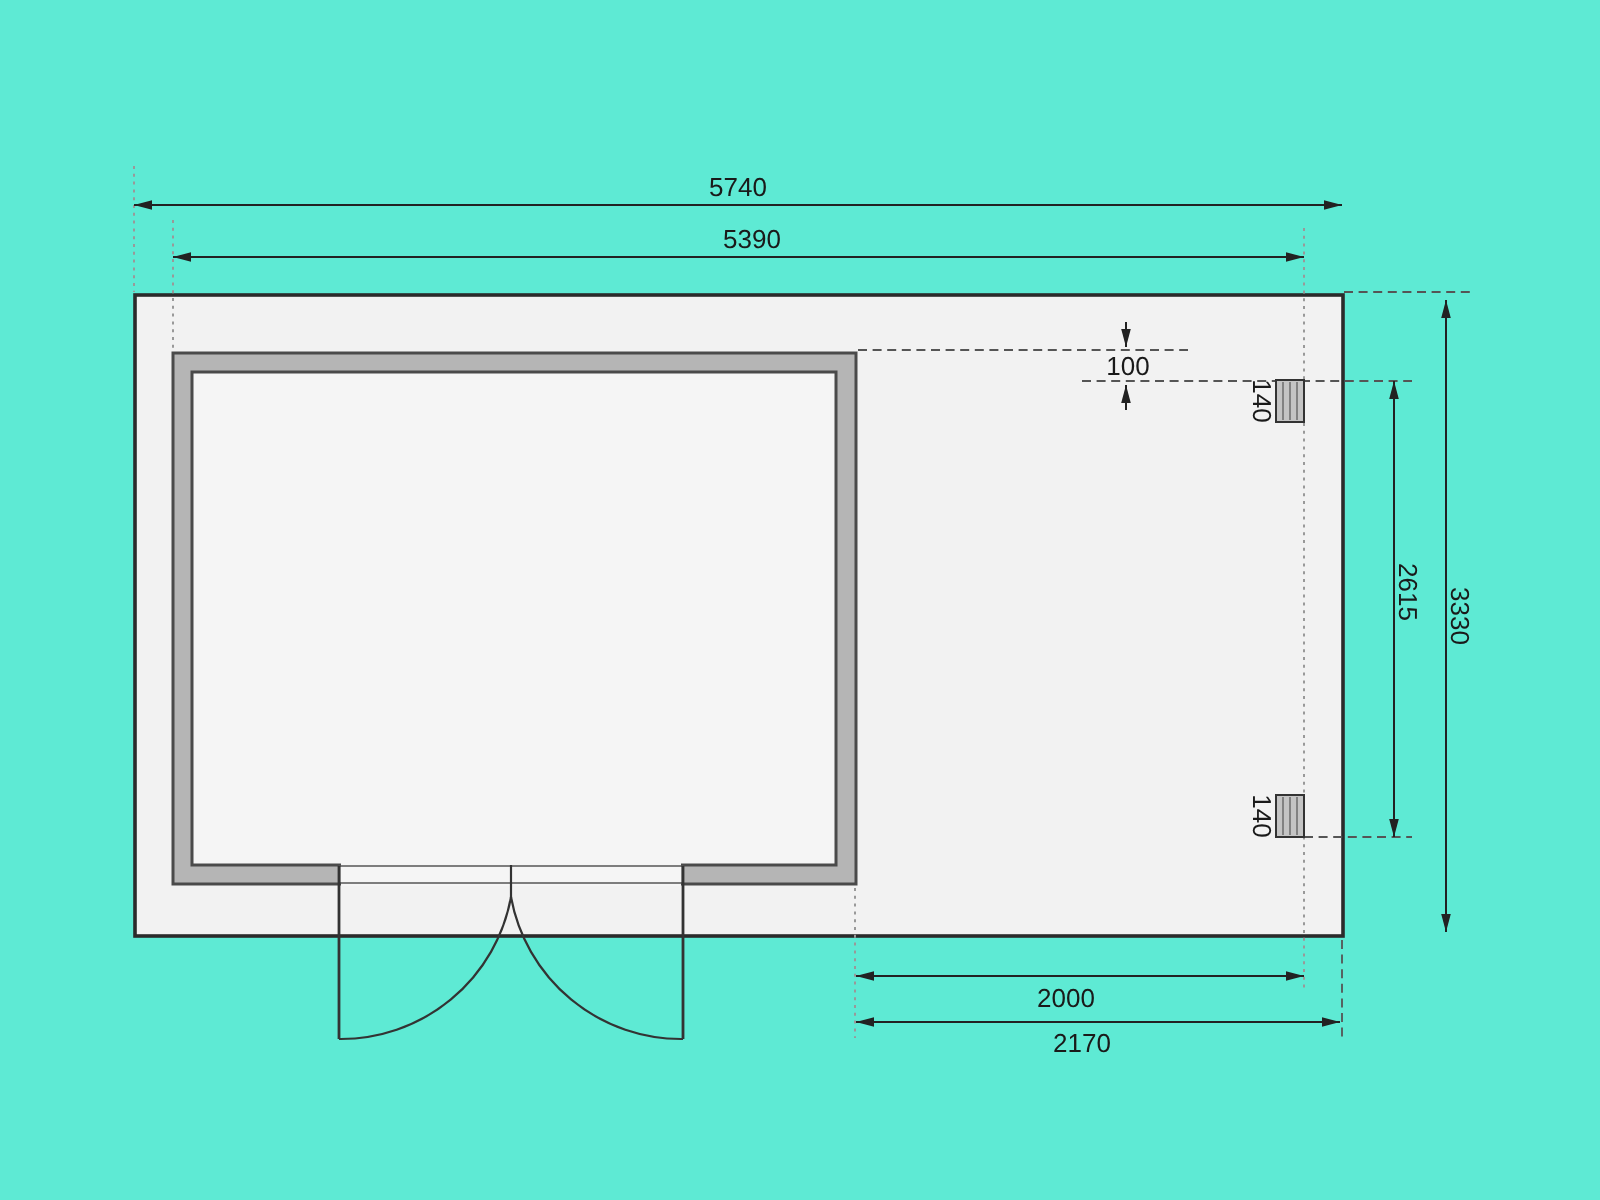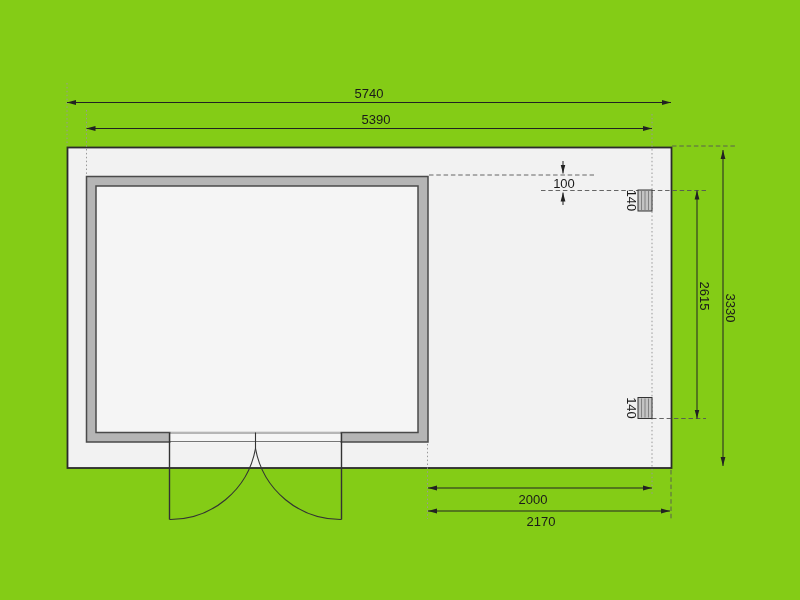--- a/index.html
+++ b/index.html
@@ -4,21 +4,21 @@
 <style>
   html, body {
     margin: 0;
     padding: 0;
     background: #ffffff;
   }
   .canvas {
     position: relative;
     width: 800px;
     height: 600px;
-    background: #84cc16;
+    background: #5eead4;
     overflow: hidden;
   }
   svg {
     display: block;
   }
   .dim-text {
     font-family: "Liberation Sans", "DejaVu Sans", sans-serif;
     font-size: 13px;
     fill: #1a1a1a;
   }

